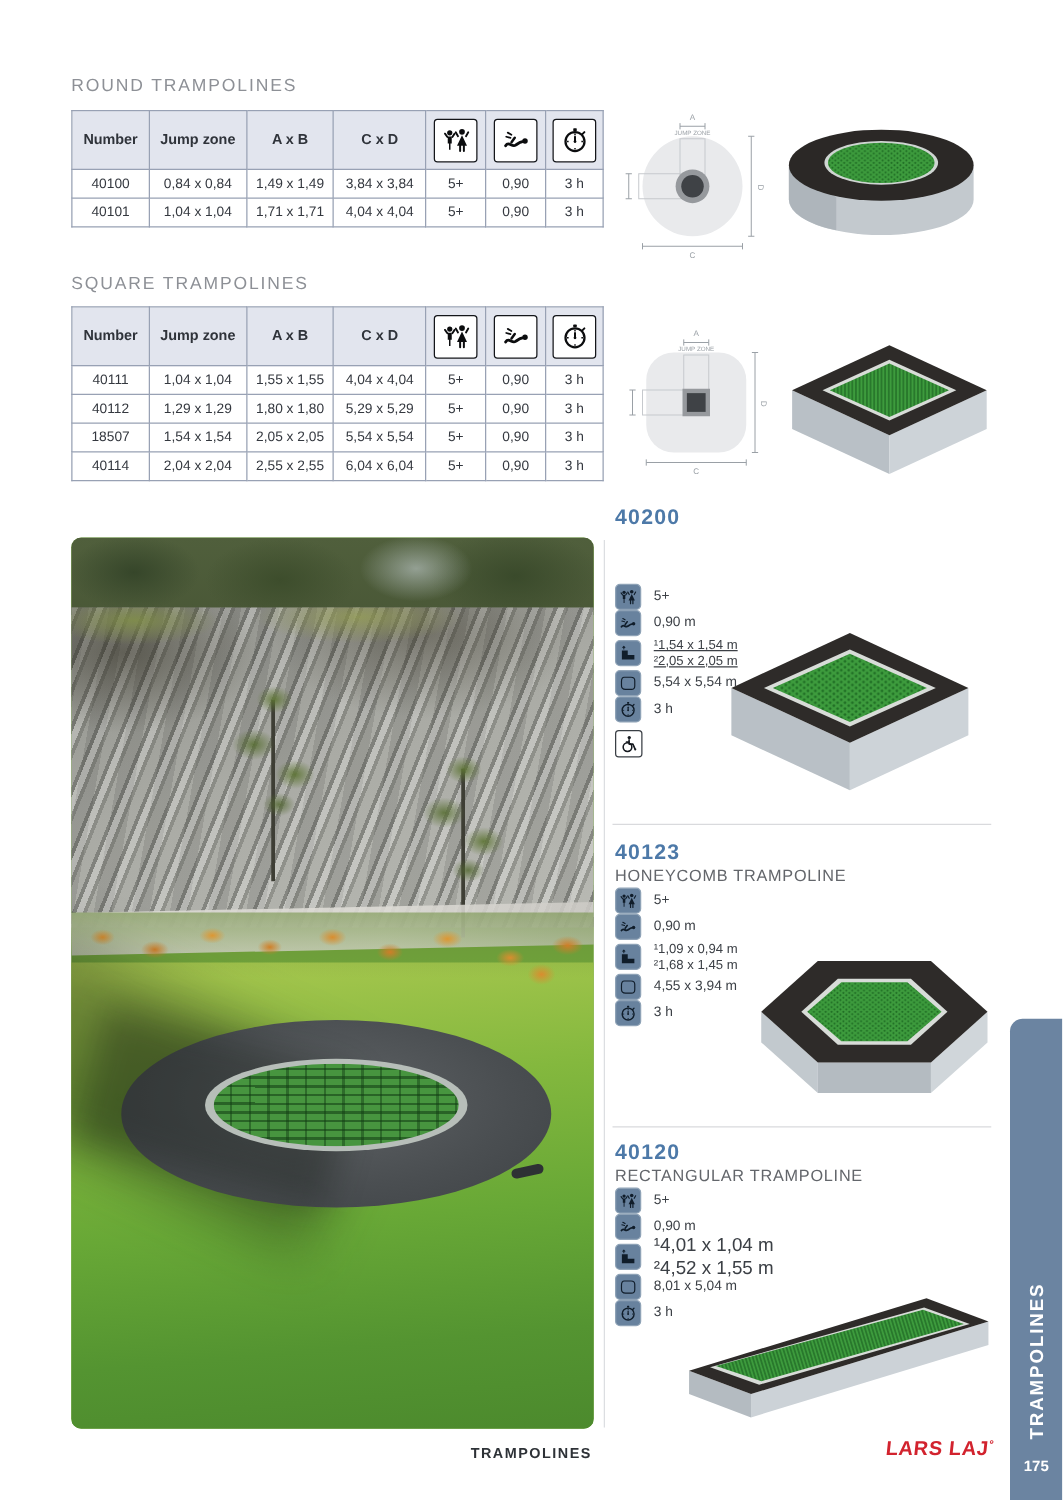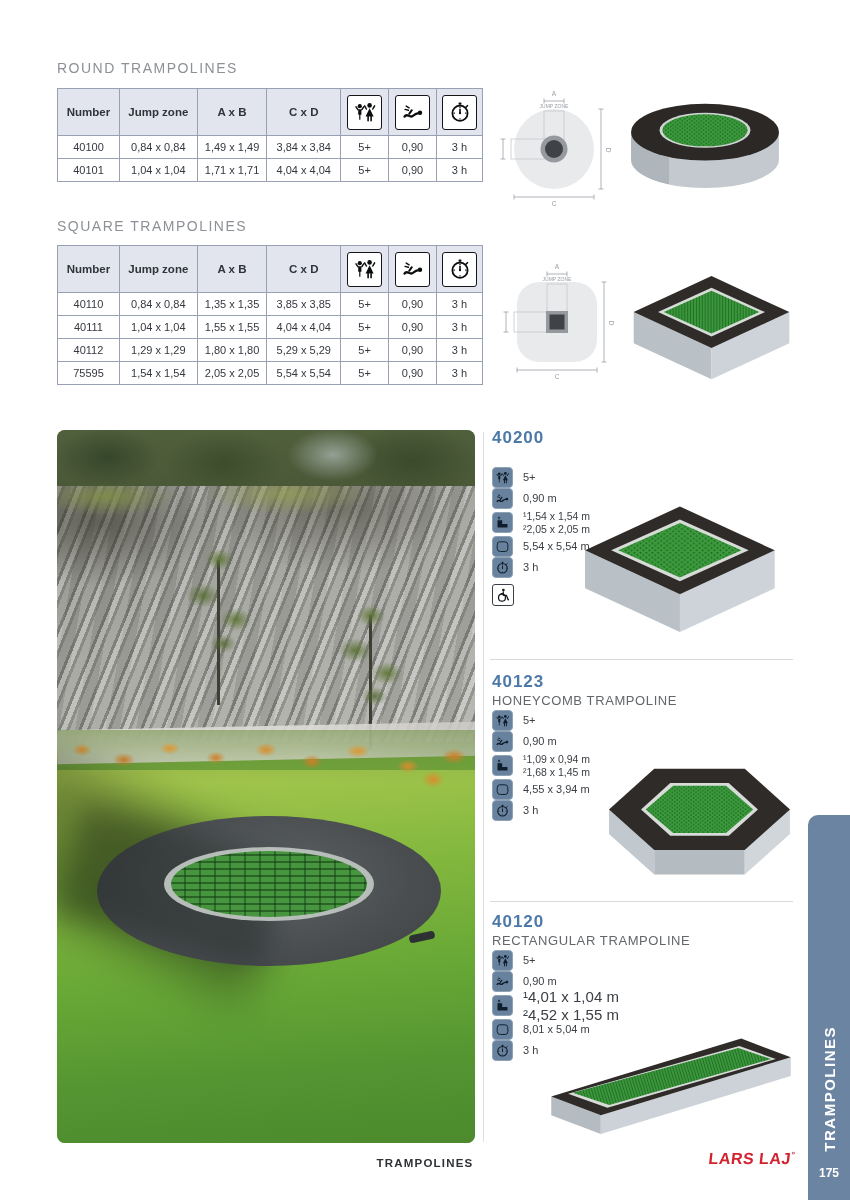--- a/index.html
+++ b/index.html
@@ -288,51 +288,51 @@
               </span></th>
           <th><span class="hbox">
                 <svg>
                   <use href="#icon-timer"></use>
                 </svg>
               </span></th>
         </tr>
       </thead>
       <tbody>
           <tr>
-            <td>40110</td>
-            <td>0,84 x 0,84</td>
-            <td>1,35 x 1,35</td>
-            <td>3,85 x 3,85</td>
-            <td>5+</td>
-            <td>0,90</td>
-            <td>3 h</td>
-          </tr>
-          <tr>
             <td>40111</td>
             <td>1,04 x 1,04</td>
             <td>1,55 x 1,55</td>
             <td>4,04 x 4,04</td>
             <td>5+</td>
             <td>0,90</td>
             <td>3 h</td>
           </tr>
           <tr>
             <td>40112</td>
             <td>1,29 x 1,29</td>
             <td>1,80 x 1,80</td>
             <td>5,29 x 5,29</td>
             <td>5+</td>
             <td>0,90</td>
             <td>3 h</td>
           </tr>
           <tr>
-            <td>75595</td>
+            <td>18507</td>
             <td>1,54 x 1,54</td>
             <td>2,05 x 2,05</td>
             <td>5,54 x 5,54</td>
+            <td>5+</td>
+            <td>0,90</td>
+            <td>3 h</td>
+          </tr>
+          <tr>
+            <td>40114</td>
+            <td>2,04 x 2,04</td>
+            <td>2,55 x 2,55</td>
+            <td>6,04 x 6,04</td>
             <td>5+</td>
             <td>0,90</td>
             <td>3 h</td>
           </tr>
         </tbody>
     </table>
   </div>
 
   <svg class="abs diag" style="left:500px;top:258px;" width="115" height="122" viewBox="0 0 115 122">
     <rect x="17" y="24" width="80" height="80" rx="22" fill="#e9eaec"></rect>
@@ -373,21 +373,21 @@
     <div class="ph-shad"></div>
     <div class="tr-ring"></div>
     <div class="tr-shade"></div>
     <div class="tr-rim"></div>
     <div class="tr-mat"></div>
     <div class="tr-handle"></div>
   </div>
 
   <div class="vdiv"></div>
 
-  <div class="pcode" style="top:428px;">40200</div>
+  <div class="pcode" style="top:404px;">40200</div>
   <div class="strip" style="top:467px;">
     <div class="srow">
       <span class="tile">
           <svg>
             <use href="#icon-children"></use>
           </svg>
         </span>
       <span class="sval">5+</span>
     </div>
     <div class="srow">
@@ -397,21 +397,21 @@
           </svg>
         </span>
       <span class="sval">0,90 m</span>
     </div>
     <div class="srow tall">
       <span class="tile">
           <svg>
             <use href="#icon-dims"></use>
           </svg>
         </span>
-      <span class="sval" style="font-size:10.5px;"><span>¹1,54 x 1,54 m</span><span class="l2">²2,05 x 2,05 m</span></span>
+      <span class="sval" style="font-size:10.5px;text-decoration:underline;"><span>¹1,54 x 1,54 m</span><span class="l2">²2,05 x 2,05 m</span></span>
     </div>
     <div class="srow">
       <span class="tile">
           <svg>
             <use href="#icon-area"></use>
           </svg>
         </span>
       <span class="sval">5,54 x 5,54 m</span>
     </div>
     <div class="srow">

